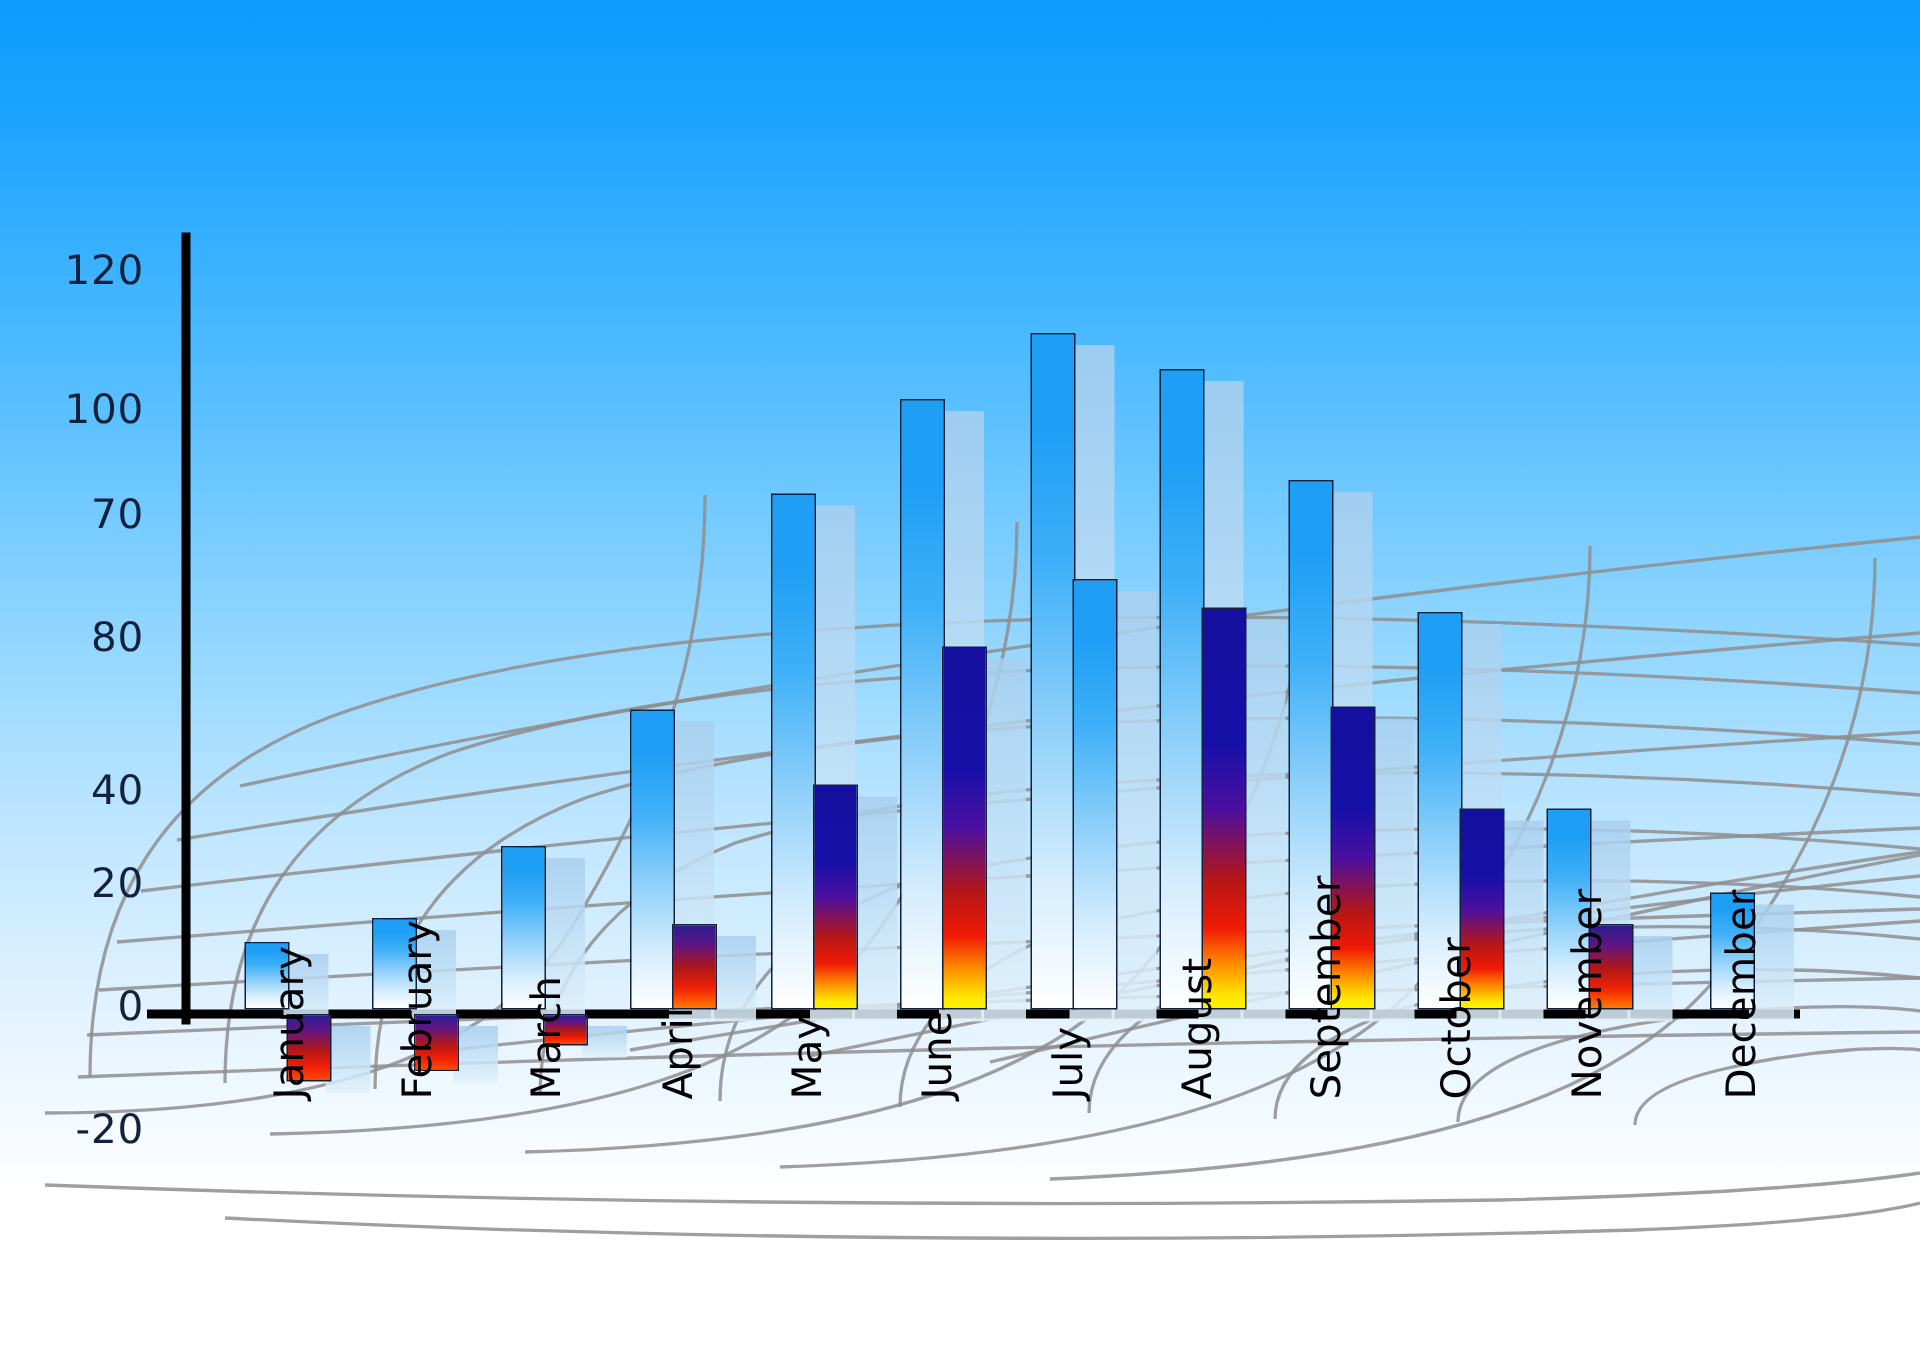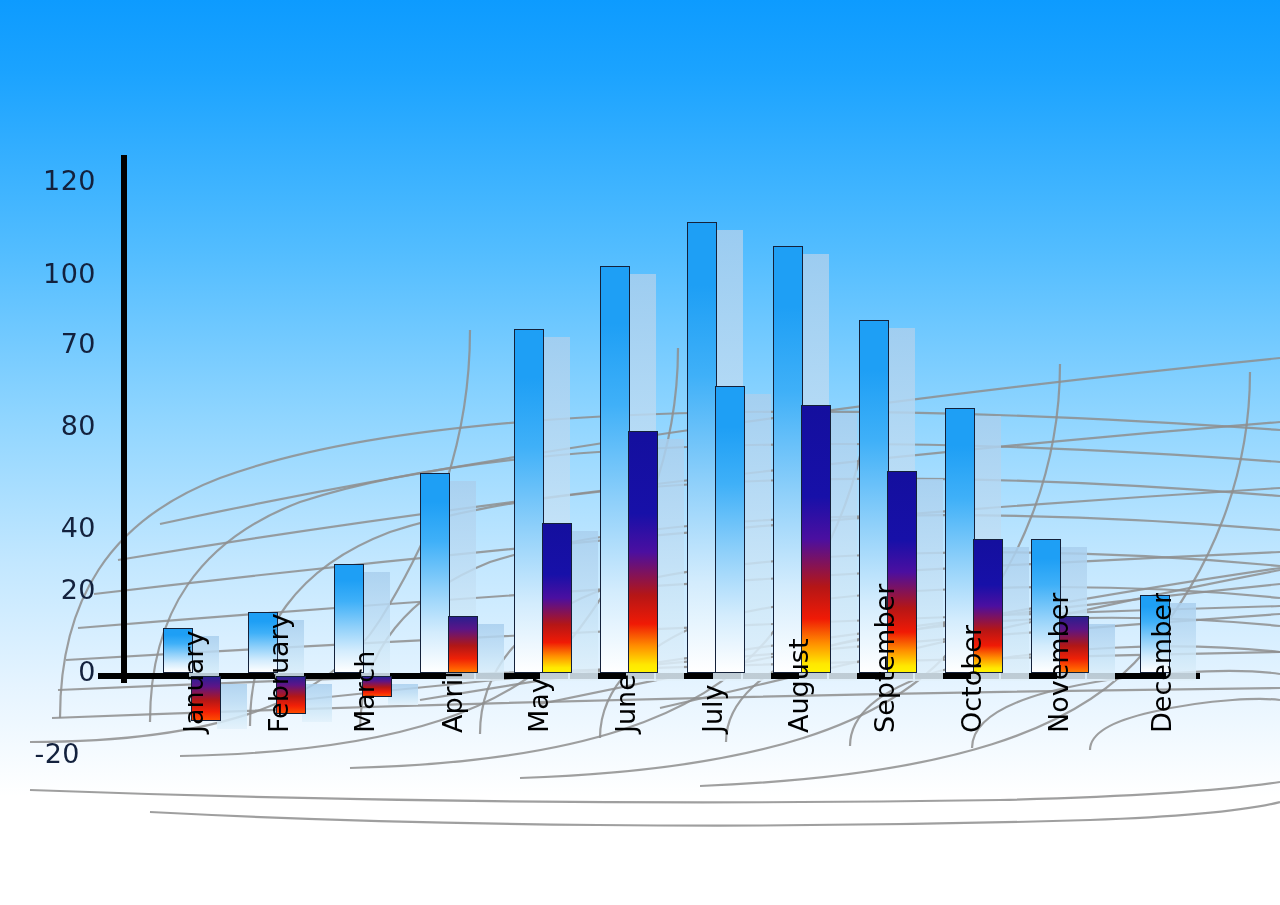--- a/index.html
+++ b/index.html
@@ -115,21 +115,21 @@
 
     <div id="xaxis" style="left:98px;top:673px;width:1102px;"></div>
 
     <div class="ylabel" style="left:24px;top:165px;width:72px;">120</div>
     <div class="ylabel" style="left:24px;top:258px;width:72px;">100</div>
     <div class="ylabel" style="left:24px;top:328px;width:72px;">70</div>
     <div class="ylabel" style="left:24px;top:410px;width:72px;">80</div>
     <div class="ylabel" style="left:24px;top:512px;width:72px;">40</div>
     <div class="ylabel" style="left:24px;top:574px;width:72px;">20</div>
     <div class="ylabel" style="left:24px;top:656px;width:72px;">0</div>
-    <div class="ylabel" style="left:8px;top:738px;width:72px;">-20</div>
+    <div class="ylabel" style="left:24px;top:738px;width:72px;">-20</div>
 
     <div class="bar blue" style="left:163px;top:628px;width:30px;height:45px;">
       <div class="shadow"></div>
       <div class="face"></div>
     </div>
     <div class="bar hot neg" style="left:191px;top:676px;width:30px;height:45px;">
       <div class="shadow"></div>
       <div class="face"></div>
     </div>
 

